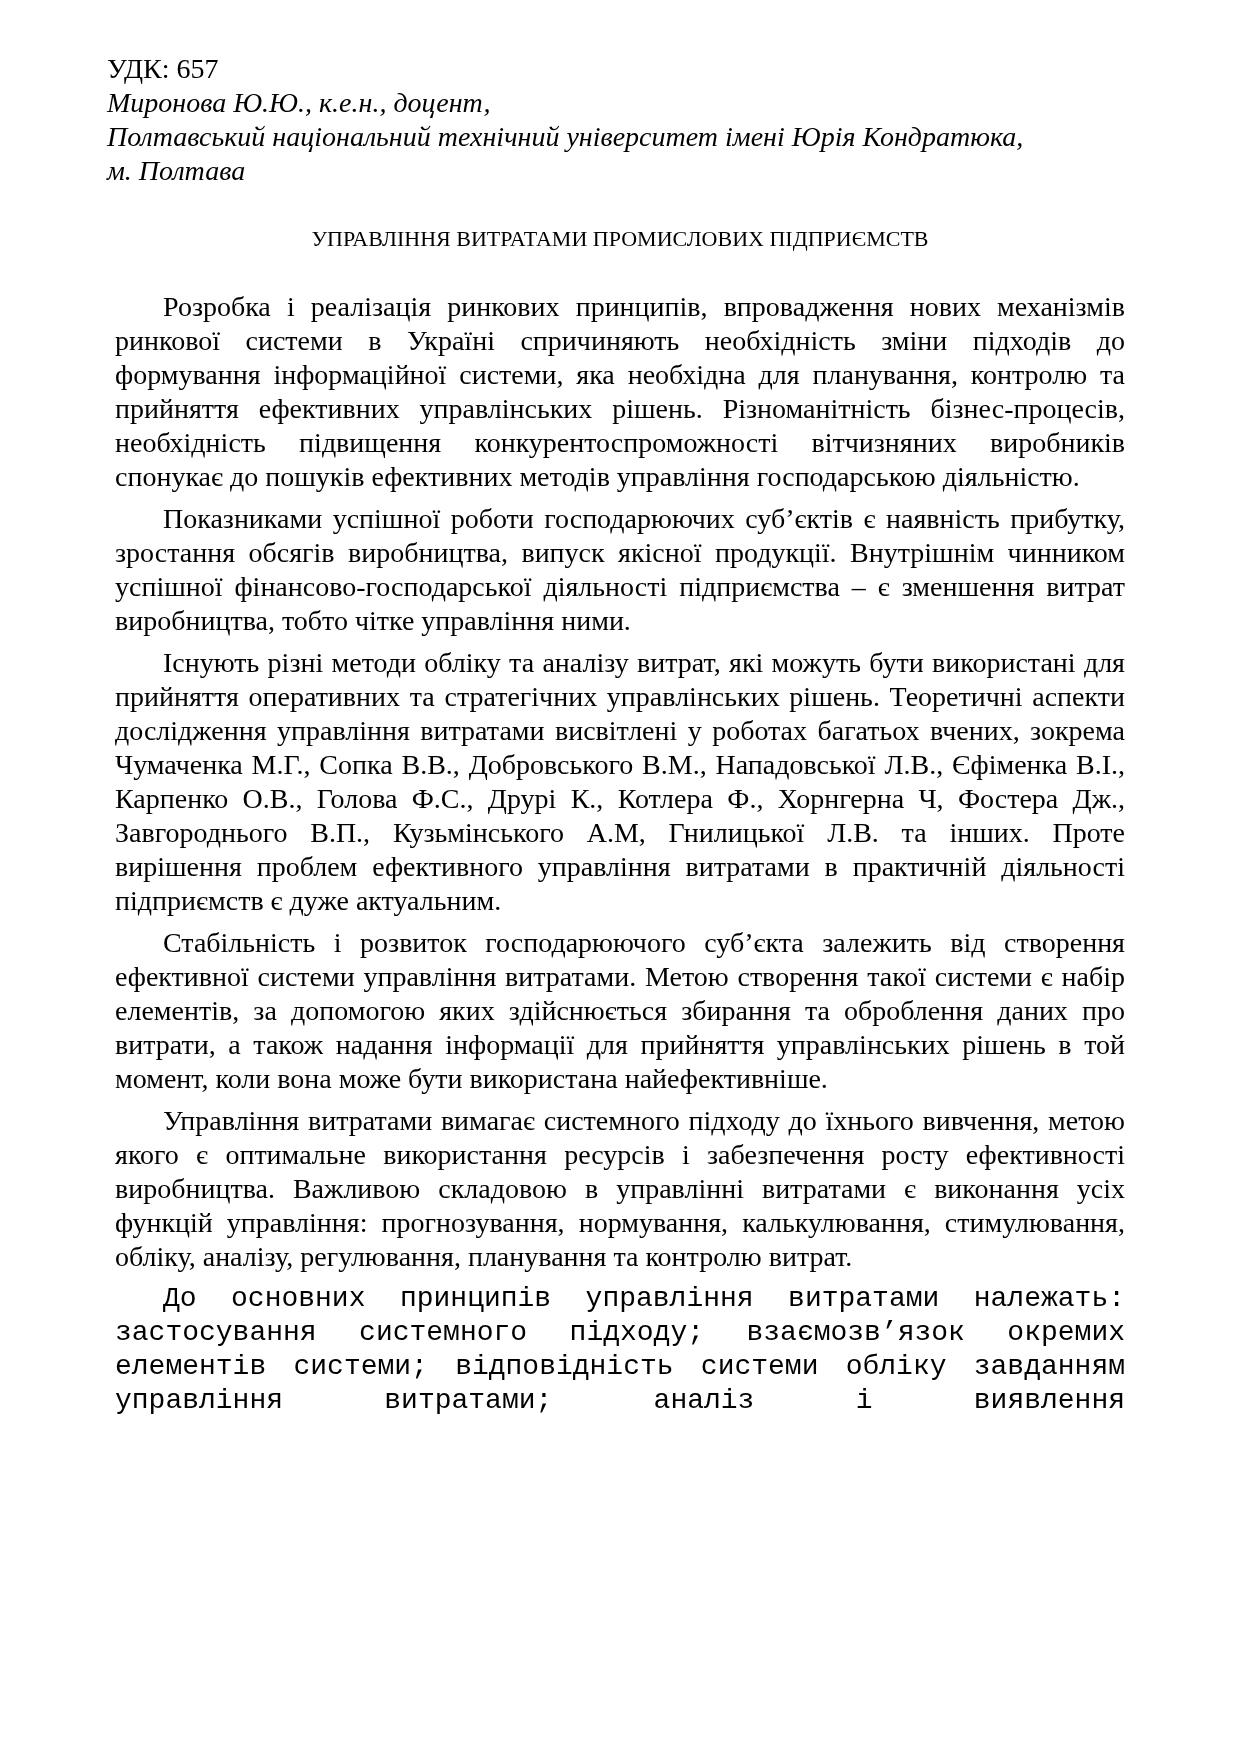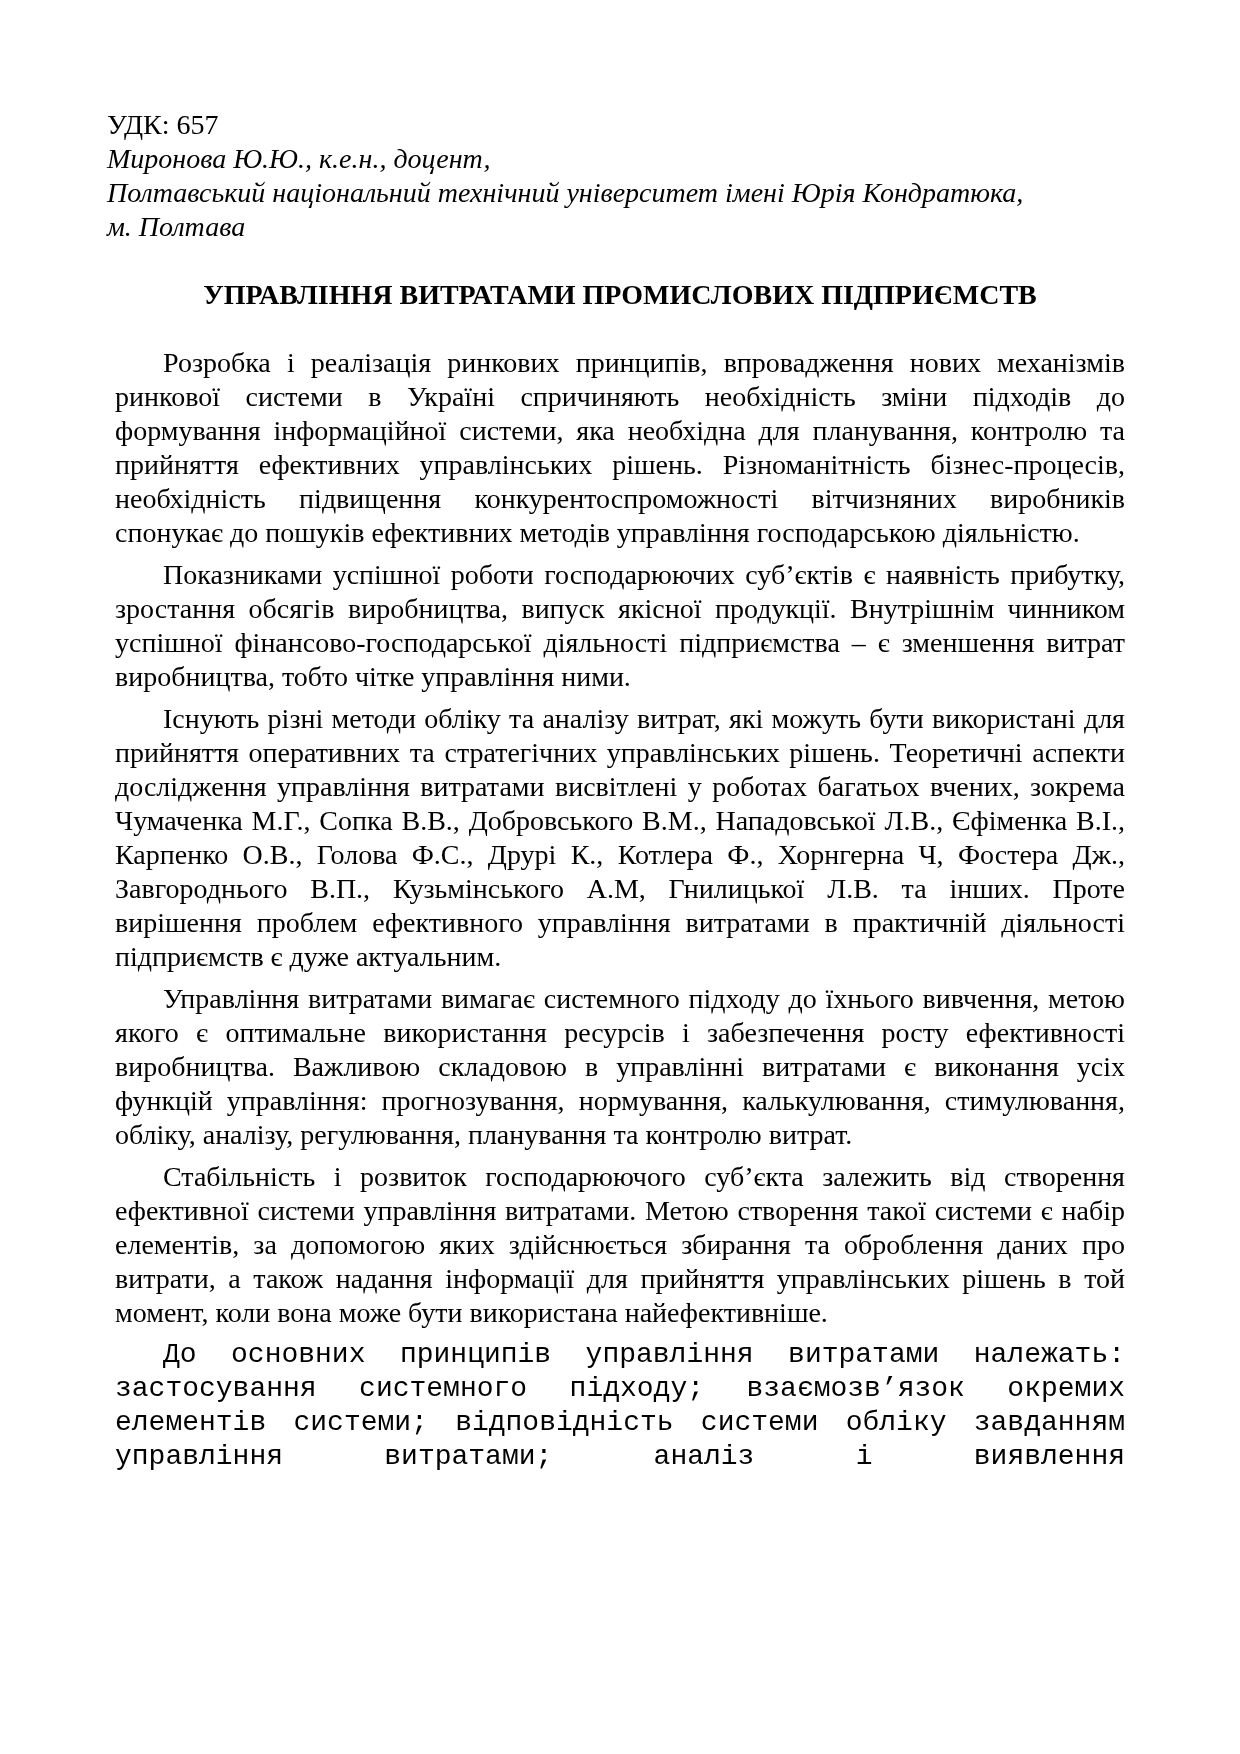--- a/index.html
+++ b/index.html
@@ -9,43 +9,43 @@
   }
   body {
     width: 1240px;
     height: 1754px;
     overflow: hidden;
   }
   .page {
     box-sizing: border-box;
     width: 1240px;
     height: 1754px;
-    padding: 108px 107px 0 107px;
+    padding: 52px 107px 0 107px;
     font-family: "Liberation Serif", "DejaVu Serif", serif;
     font-size: 28px;
     line-height: 34px;
     color: #000000;
     background: #ffffff;
   }
   .udc {
     text-align: left;
     white-space: pre;
   }
   .byline {
     text-align: center;
     font-style: italic;
   }
   .byline div {
     text-align: left;
   }
   .doc-title {
     margin: 34px 0;
     text-align: center;
-    font-weight: bold;
-    font-size: 28px;
+    font-weight: normal;
+    font-size: 22px;
     line-height: 34px;
   }
   .para {
     margin: 8px;
     text-indent: 48px;
     text-align: justify;
     hyphens: none;
   }
   .para.stretch-last {
     text-align-last: justify;
@@ -66,20 +66,20 @@
   </div>
 
   <div class="doc-title">УПРАВЛІННЯ ВИТРАТАМИ ПРОМИСЛОВИХ ПІДПРИЄМСТВ</div>
 
   <p class="para">Розробка і реалізація ринкових принципів, впровадження нових механізмів ринкової системи в Україні спричиняють необхідність зміни підходів до формування інформаційної системи, яка необхідна для планування, контролю та прийняття ефективних управлінських рішень. Різноманітність бізнес-процесів, необхідність підвищення конкурентоспроможності вітчизняних виробників спонукає до пошуків ефективних методів управління господарською діяльністю.</p>
 
   <p class="para">Показниками успішної роботи господарюючих суб’єктів є наявність прибутку, зростання обсягів виробництва, випуск якісної продукції. Внутрішнім чинником успішної фінансово-господарської діяльності підприємства – є зменшення витрат виробництва, тобто чітке управління ними.</p>
 
   <p class="para">Існують різні методи обліку та аналізу витрат, які можуть бути використані для прийняття оперативних та стратегічних управлінських рішень. Теоретичні аспекти дослідження управління витратами висвітлені у роботах багатьох вчених, зокрема Чумаченка М.Г., Сопка В.В., Добровського В.М., Нападовської Л.В., Єфіменка В.І., Карпенко О.В., Голова Ф.С., Друрі К., Котлера Ф., Хорнгерна Ч, Фостера Дж., Завгороднього В.П., Кузьмінського А.М, Гнилицької Л.В. та інших. Проте вирішення проблем ефективного управління витратами в практичній діяльності підприємств є дуже актуальним.</p>
 
+  <p class="para">Стабільність і розвиток господарюючого суб’єкта залежить від створення ефективної системи управління витратами. Метою створення такої системи є набір елементів, за допомогою яких здійснюється збирання та оброблення даних про витрати, а також надання інформації для прийняття управлінських рішень в той момент, коли вона може бути використана найефективніше.</p>
+
   <p class="para">Управління витратами вимагає системного підходу до їхнього вивчення, метою якого є оптимальне використання ресурсів і забезпечення росту ефективності виробництва. Важливою складовою в управлінні витратами є виконання усіх функцій управління: прогнозування, нормування, калькулювання, стимулювання, обліку, аналізу, регулювання, планування та контролю витрат.</p>
-
-  <p class="para">Стабільність і розвиток господарюючого суб’єкта залежить від створення ефективної системи управління витратами. Метою створення такої системи є набір елементів, за допомогою яких здійснюється збирання та оброблення даних про витрати, а також надання інформації для прийняття управлінських рішень в той момент, коли вона може бути використана найефективніше.</p>
 
 
   <p class="para stretch-last">До основних принципів управління витратами належать: застосування системного підходу; взаємозв’язок окремих елементів системи; відповідність системи обліку завданням управління витратами; аналіз і виявлення</p>
 
 </div>
 
 </body></html>

